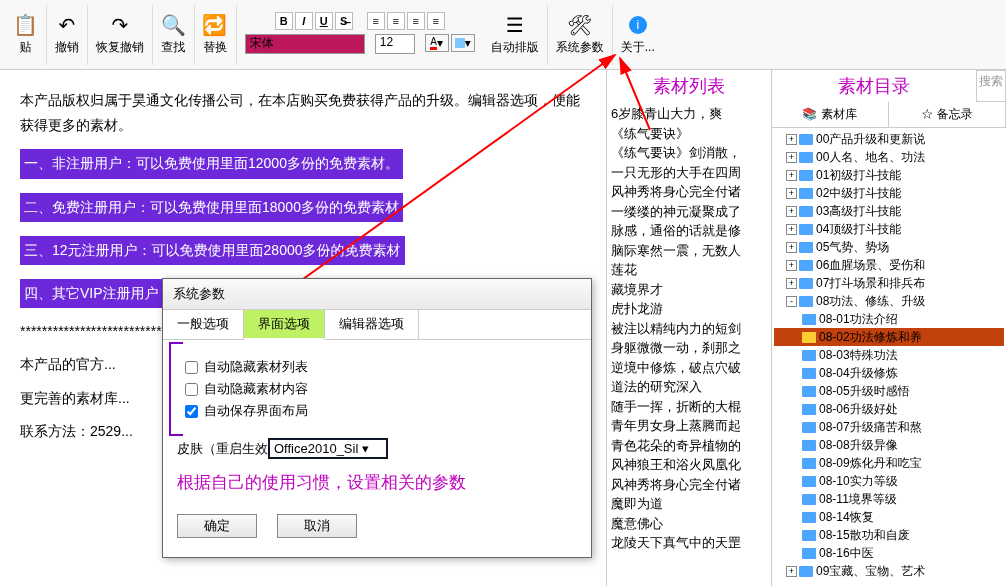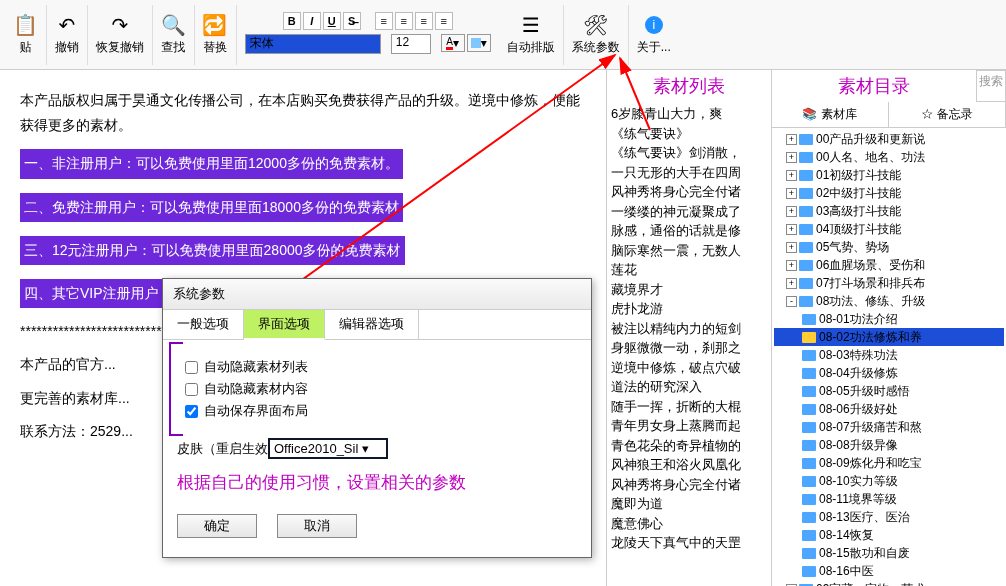--- a/index.html
+++ b/index.html
@@ -4,42 +4,42 @@
 <style>
 * { box-sizing: border-box; margin: 0; padding: 0; }
 body { font-family: "Microsoft YaHei", SimSun, sans-serif; font-size: 12px; background: #fff; width: 1006px; height: 586px; overflow: hidden; position: relative; }
 .toolbar { display: flex; align-items: center; height: 70px; border-bottom: 1px solid #ccc; padding: 0 5px; background: #f8f8f8; }
 .tb-group { display: flex; flex-direction: column; align-items: center; padding: 0 8px; border-right: 1px solid #ddd; height: 60px; justify-content: center; }
 .tb-group.noborder { border-right: none; }
 .tb-icon { font-size: 20px; height: 24px; display: flex; align-items: center; }
 .tb-label { font-size: 12px; margin-top: 2px; }
 .format-row { display: flex; gap: 2px; margin-bottom: 4px; }
 .fmt-btn { width: 18px; height: 18px; border: 1px solid #bbb; background: #fff; display: flex; align-items: center; justify-content: center; font-size: 11px; font-weight: bold; }
-.font-select { width: 136px; height: 20px; border: 1px solid #999; background: #1d4ed8; padding: 0 4px; font-size: 12px; }
+.font-select { width: 120px; height: 20px; border: 1px solid #999; background: #be185d; padding: 0 4px; font-size: 12px; }
 .size-select { width: 40px; height: 20px; border: 1px solid #999; background: #fff; padding: 0 4px; font-size: 12px; }
 .color-btn { width: 24px; height: 18px; border: 1px solid #999; display: inline-flex; align-items: center; justify-content: center; }
 
 .main-area { display: flex; height: 516px; }
 .editor { flex: 1; padding: 10px 20px; overflow: hidden; position: relative; }
 .editor p { margin: 8px 0; line-height: 1.8; font-size: 14px; }
 .highlight { background: #6d28d9; color: #fff; padding: 2px 4px; display: inline-block; margin: 3px 0; }
 .side-panel { width: 165px; border-left: 1px solid #ccc; display: flex; flex-direction: column; }
 .side-title { color: #c000c0; font-size: 18px; text-align: center; padding: 4px 0; font-family: KaiTi, serif; }
 .side-list { flex: 1; overflow: hidden; padding: 2px 4px; font-size: 13px; line-height: 1.5; }
 .side-list div { white-space: nowrap; overflow: hidden; }
 
 .tree-panel { width: 235px; border-left: 1px solid #ccc; display: flex; flex-direction: column; }
 .tree-tabs { display: flex; border-bottom: 1px solid #ccc; }
 .tree-tab { flex: 1; padding: 4px; text-align: center; border-right: 1px solid #ccc; font-size: 12px; }
 .tree-tab.active { background: #fff; }
 .tree-body { flex: 1; overflow: hidden; font-size: 12px; line-height: 1.5; padding: 2px; }
 .tree-item { display: flex; align-items: center; white-space: nowrap; }
 .tree-item.d1 { padding-left: 12px; }
 .tree-item.d2 { padding-left: 28px; }
-.tree-item.sel { background: #1d4ed8; }
+.tree-item.sel { background: #c2410c; }
 .plus { width: 11px; height: 11px; border: 1px solid #888; display: inline-flex; align-items: center; justify-content: center; font-size: 9px; margin-right: 2px; line-height: 1; }
 .folder { width: 14px; height: 11px; background: #4da6ff; border-radius: 1px; display: inline-block; margin-right: 3px; }
 .folder.y { background: #ffcc33; }
 .search-box { border: 1px solid #ccc; padding: 2px; color: #999; }
 
 .dialog { position: absolute; left: 162px; top: 278px; width: 430px; height: 280px; background: #fff; border: 1px solid #666; box-shadow: 2px 2px 8px rgba(0,0,0,0.3); z-index: 100; }
 .dlg-title { background: linear-gradient(#fafafa,#eaeaea); padding: 6px 10px; border-bottom: 1px solid #ccc; font-size: 13px; }
 .dlg-tabs { display: flex; border-bottom: 1px solid #ccc; }
 .dlg-tab { padding: 5px 14px; border-right: 1px solid #ccc; font-size: 13px; }
 .dlg-tab.active { border-bottom: 2px solid #fff; margin-bottom: -1px; background: #bef264; }
@@ -116,21 +116,21 @@
   <div class="tb-group noborder">
     <div class="tb-icon">
         <span style="background:#1e90ff;color:#fff;border-radius:50%;width:18px;height:18px;display:inline-flex;align-items:center;justify-content:center;font-size:12px">i</span>
       </div>
     <div class="tb-label">关于...</div>
   </div>
 </div>
 
 <div class="main-area">
   <div class="editor">
-    <p>本产品版权归属于昊通文化传播公司，在本店购买免费获得产品的升级。逆境中修炼，便能获得更多的素材。</p>
+    <p>本产品版权归属于昊通文化传播公司，在本店购买免费获得产品的升级。编辑器选项，便能获得更多的素材。</p>
     <p><span class="highlight">一、非注册用户：可以免费使用里面12000多份的免费素材。</span></p>
     <p><span class="highlight">二、免费注册用户：可以免费使用里面18000多份的免费素材</span></p>
     <p><span class="highlight">三、12元注册用户：可以免费使用里面28000多份的免费素材</span></p>
     <p><span class="highlight">四、其它VIP注册用户：正在努力升级制作中，待定………</span></p>
     <p>****************************</p>
     <p>本产品的官方...</p>
     <p>更完善的素材库...</p>
     <p>联系方法：2529...</p>
   </div>
 
@@ -187,21 +187,20 @@
         <div class="tree-item d2 sel"><span class="folder y"></span>08-02功法修炼和养</div>
         <div class="tree-item d2"><span class="folder"></span>08-03特殊功法</div>
         <div class="tree-item d2"><span class="folder"></span>08-04升级修炼</div>
         <div class="tree-item d2"><span class="folder"></span>08-05升级时感悟</div>
         <div class="tree-item d2"><span class="folder"></span>08-06升级好处</div>
         <div class="tree-item d2"><span class="folder"></span>08-07升级痛苦和熬</div>
         <div class="tree-item d2"><span class="folder"></span>08-08升级异像</div>
         <div class="tree-item d2"><span class="folder"></span>08-09炼化丹和吃宝</div>
         <div class="tree-item d2"><span class="folder"></span>08-10实力等级</div>
         <div class="tree-item d2"><span class="folder"></span>08-11境界等级</div>
-        <div class="tree-item d2"><span class="folder"></span>08-13医疗、医治</div>
         <div class="tree-item d2"><span class="folder"></span>08-14恢复</div>
         <div class="tree-item d2"><span class="folder"></span>08-15散功和自废</div>
         <div class="tree-item d2"><span class="folder"></span>08-16中医</div>
         <div class="tree-item d1"><span class="plus">+</span><span class="folder"></span>09宝藏、宝物、艺术</div>
       </div>
   </div>
 </div>
 
 <svg class="annot-arrow" style="left:0;top:0" width="1006" height="586">
   <defs>

